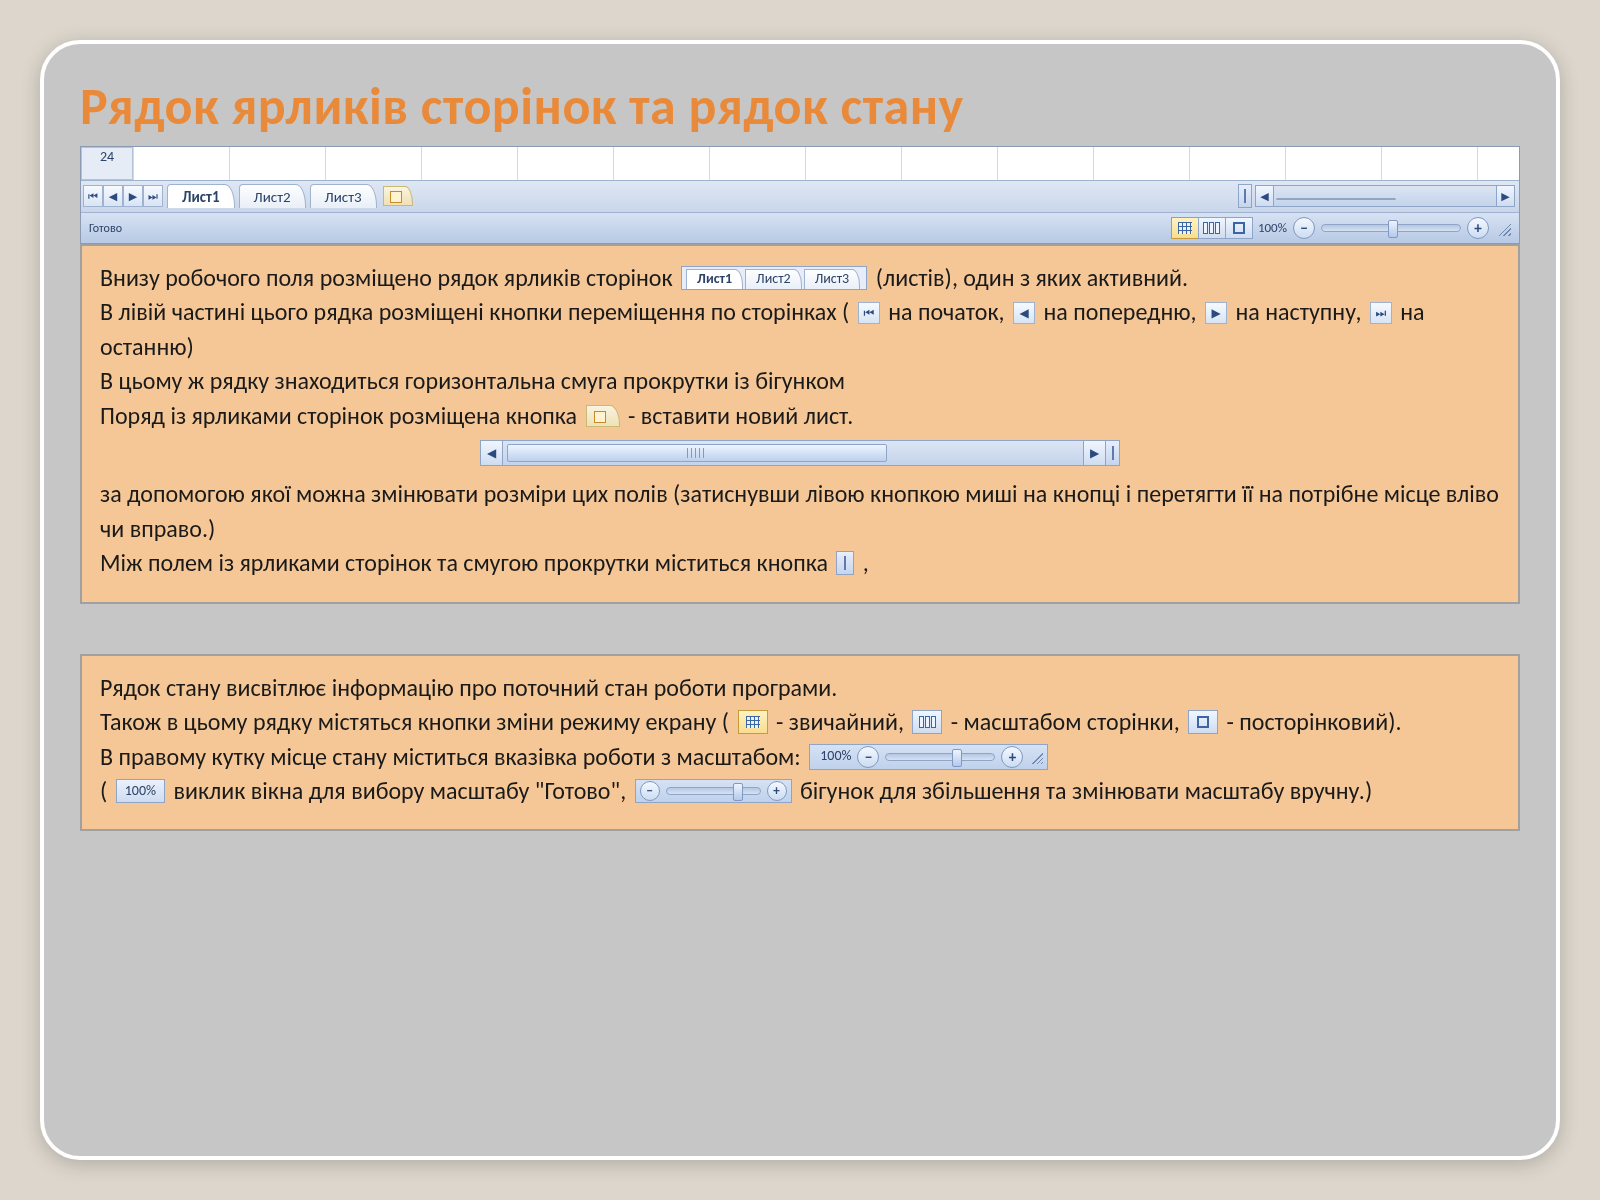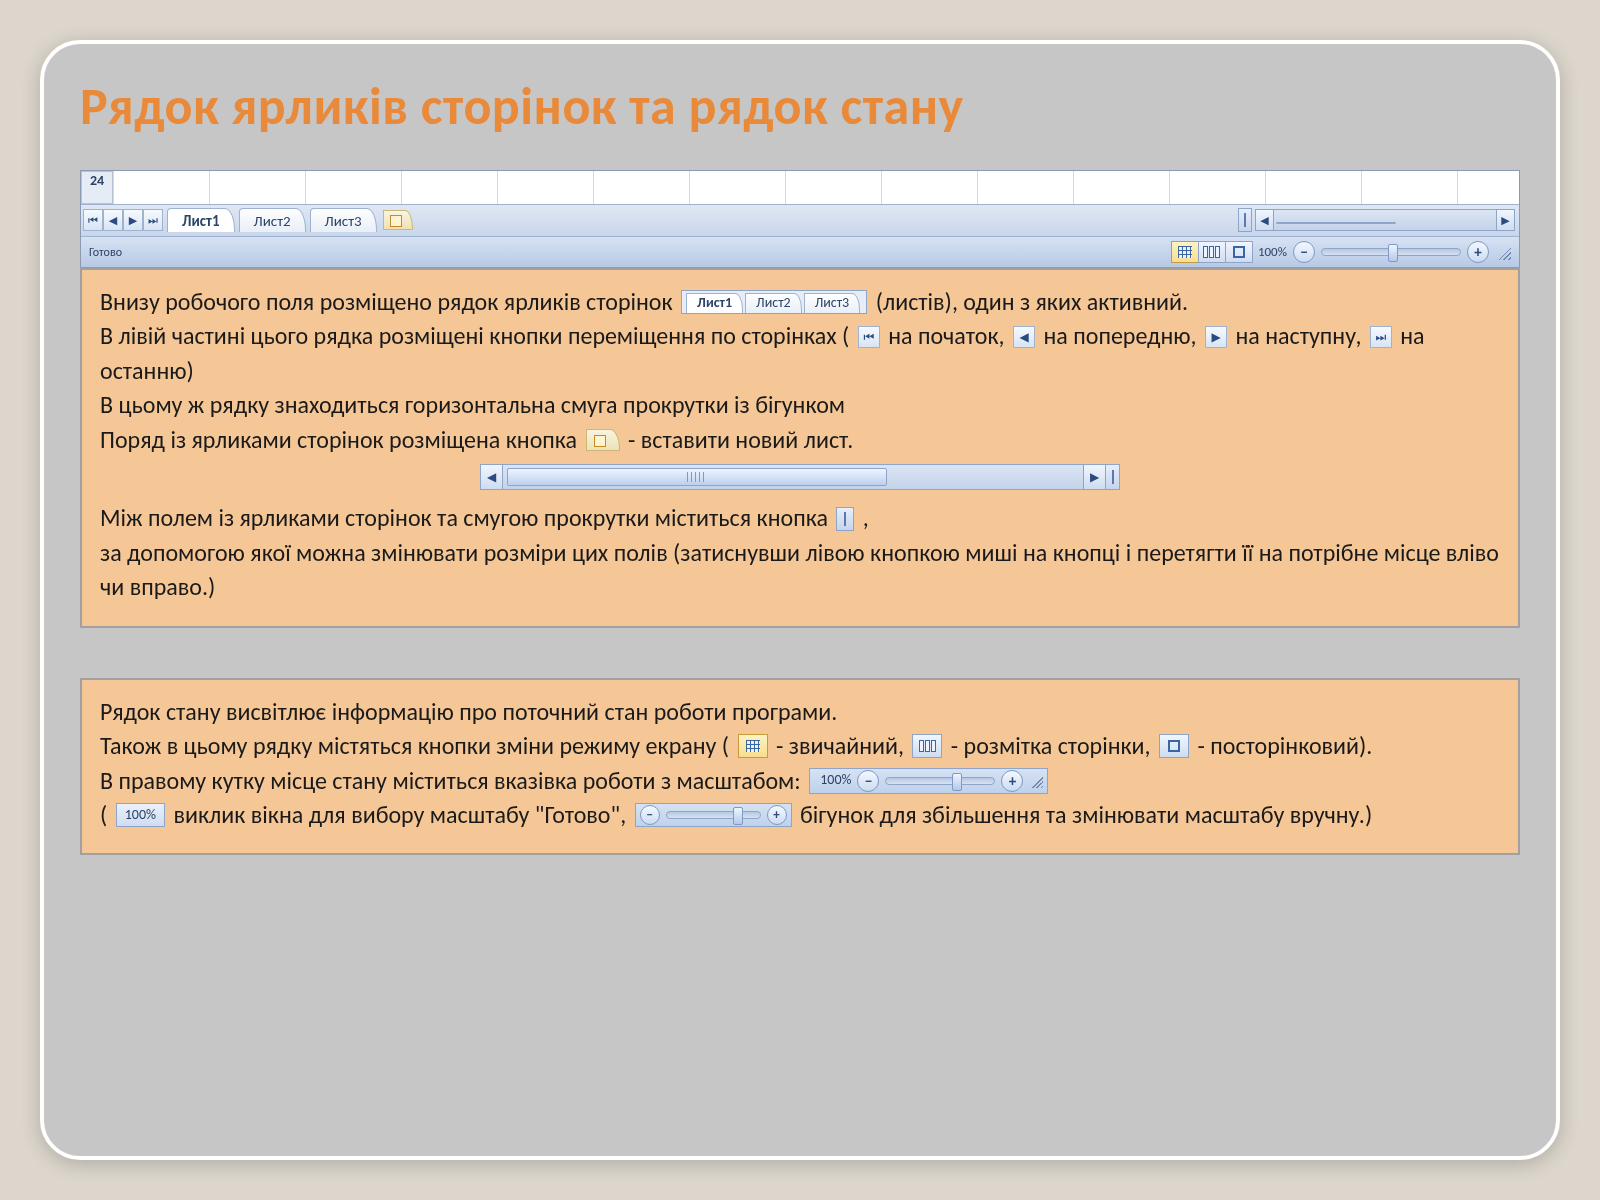--- a/index.html
+++ b/index.html
@@ -19,21 +19,21 @@
     border: 4px solid #ffffff;
     border-radius: 40px;
     box-shadow: 0 4px 20px rgba(0,0,0,0.2);
     padding: 30px 36px;
     position: relative;
   }
   .slide-title {
     font-size: 52px;
     font-weight: bold;
     color: #e98a3a;
-    margin-bottom: 32px;
+    margin-bottom: 8px;
     letter-spacing: 0.5px;
   }
 
   
   .excel-strip {
     border: 1px solid #8a9bb3;
     background: #fff;
     height: 98px;
     width: 100%;
     position: relative;
@@ -41,27 +41,27 @@
     flex-direction: column;
     overflow: hidden;
   }
   .xs-gridrow {
     height: 34px;
     background: #fff;
     position: relative;
     display: flex;
   }
   .xs-rowhead {
-    width: 32px;
+    width: 52px;
     background: #e5ecf6;
     border: 1px solid #b6c3d6;
     color: #2d4468;
     font-size: 14px;
     text-align: center;
-    font-weight: bold;
+    font-weight: normal;
   }
   .xs-cells {
     flex: 1;
     background-image:
       linear-gradient(to right, #d4d8df 1px, transparent 1px);
     background-size: 96px 100%;
   }
   .xs-tabrow {
     height: 32px;
     background: linear-gradient(#dfe7f3, #c9d6ea);
@@ -368,47 +368,47 @@
     </div>
     <div class="big-hscroll">
       <span class="arr">◀</span>
       <div class="track">
           <div class="thumb"></div>
         </div>
       <span class="arr r">▶</span>
       <span class="big-splitter"></span>
     </div>
     <div>
+      <span class="txt">за допомогою якої можна змінювати розміри цих полів (затиснувши лівою кнопкою миші на кнопці і перетягти її на потрібне місце вліво чи вправо.)</span>
+    </div>
+    <div>
       <span class="txt">Між полем із ярликами сторінок та смугою прокрутки міститься кнопка</span>
       <span class="inline-widget mini-splitter"></span>
       <span class="txt">,</span>
     </div>
-    <div>
-      <span class="txt">за допомогою якої можна змінювати розміри цих полів (затиснувши лівою кнопкою миші на кнопці і перетягти її на потрібне місце вліво чи вправо.)</span>
-    </div>
   </div>
 
   <div class="panel second">
     <div>
       <span class="txt">Рядок стану висвітлює інформацію про поточний стан роботи програми.</span>
     </div>
     <div>
       <span class="txt">Також в цьому рядку містяться кнопки зміни режиму екрану (</span>
       <span class="inline-widget mini-viewbtn active">
           <span class="viewicon-grid"></span>
         </span>
       <span class="txt"> - звичайний,</span>
       <span class="inline-widget mini-viewbtn">
           <span class="viewicon-pages">
             <span></span>
             <span></span>
             <span></span>
           </span>
         </span>
-      <span class="txt"> - розмітка сторінки,</span>
+      <span class="txt"> - масштабом сторінки,</span>
       <span class="inline-widget mini-viewbtn">
           <span class="viewicon-pb"></span>
         </span>
       <span class="txt"> - посторінковий).</span>
     </div>
     <div>
       <span class="txt">В правому кутку місце стану міститься  вказівка роботи з масштабом:</span>
       <span class="inline-widget mini-zoom">
         <span class="zoom-label">100%</span>
         <span class="zoom-btn">−</span>

